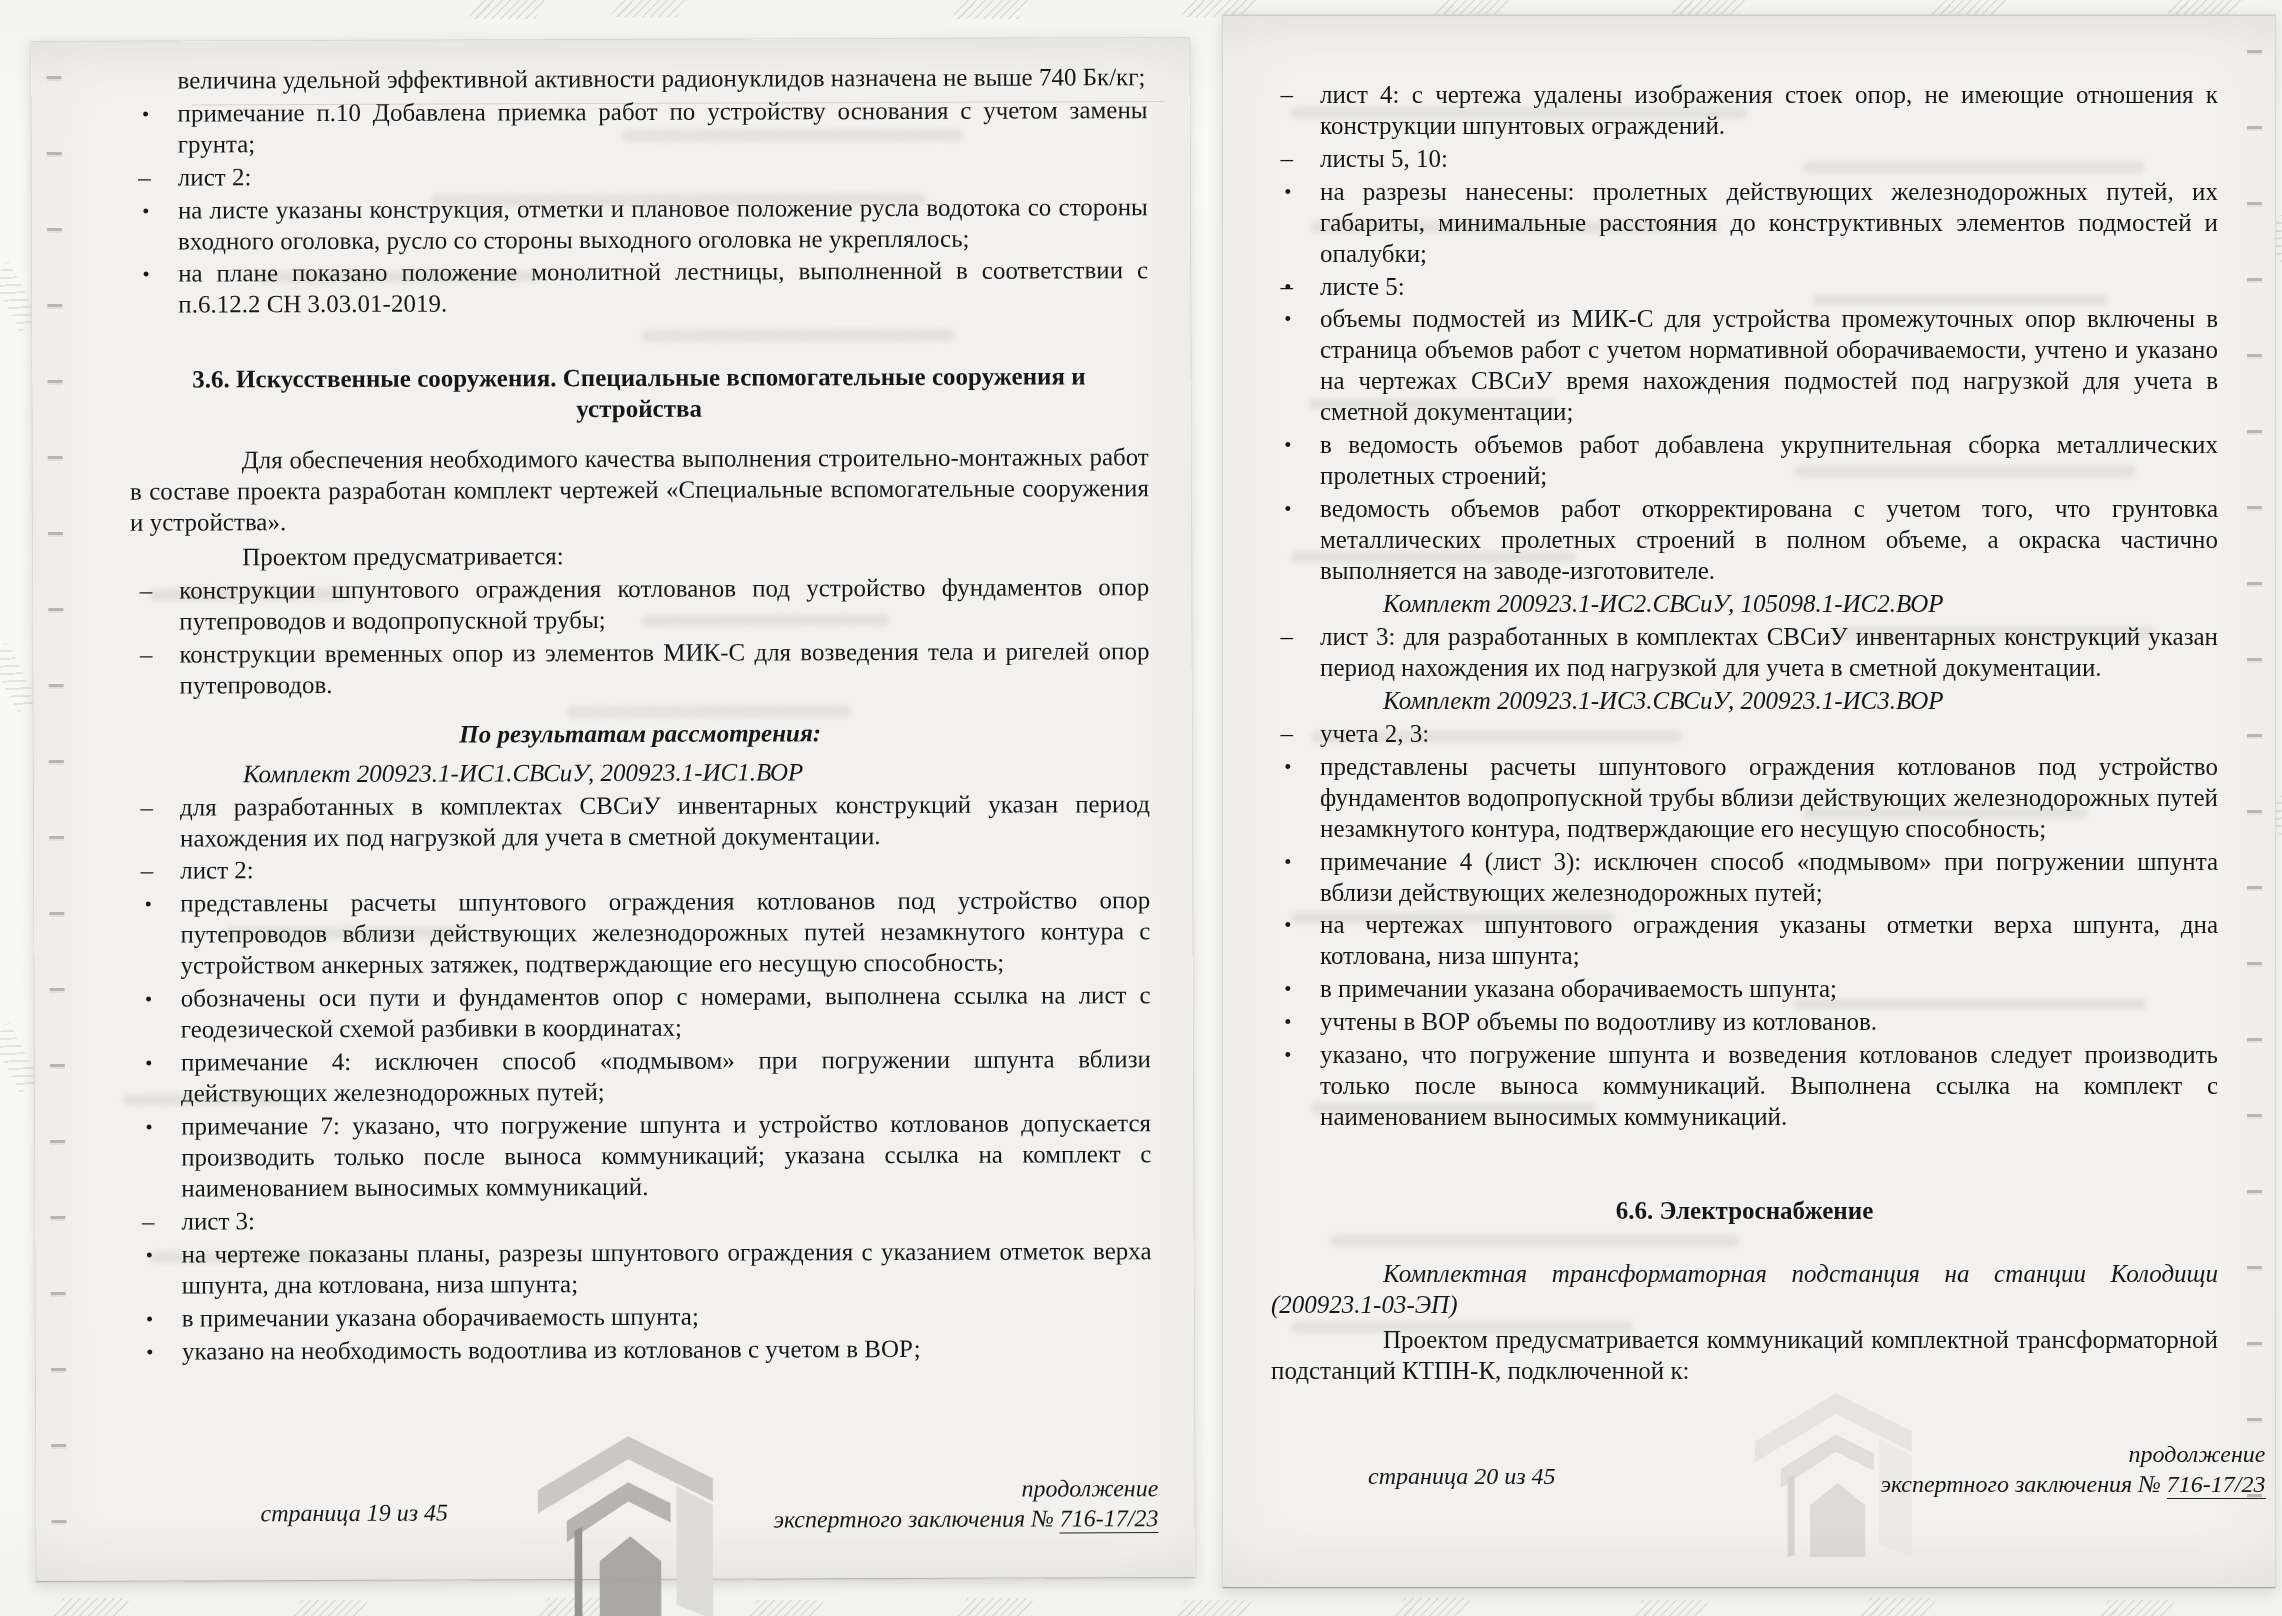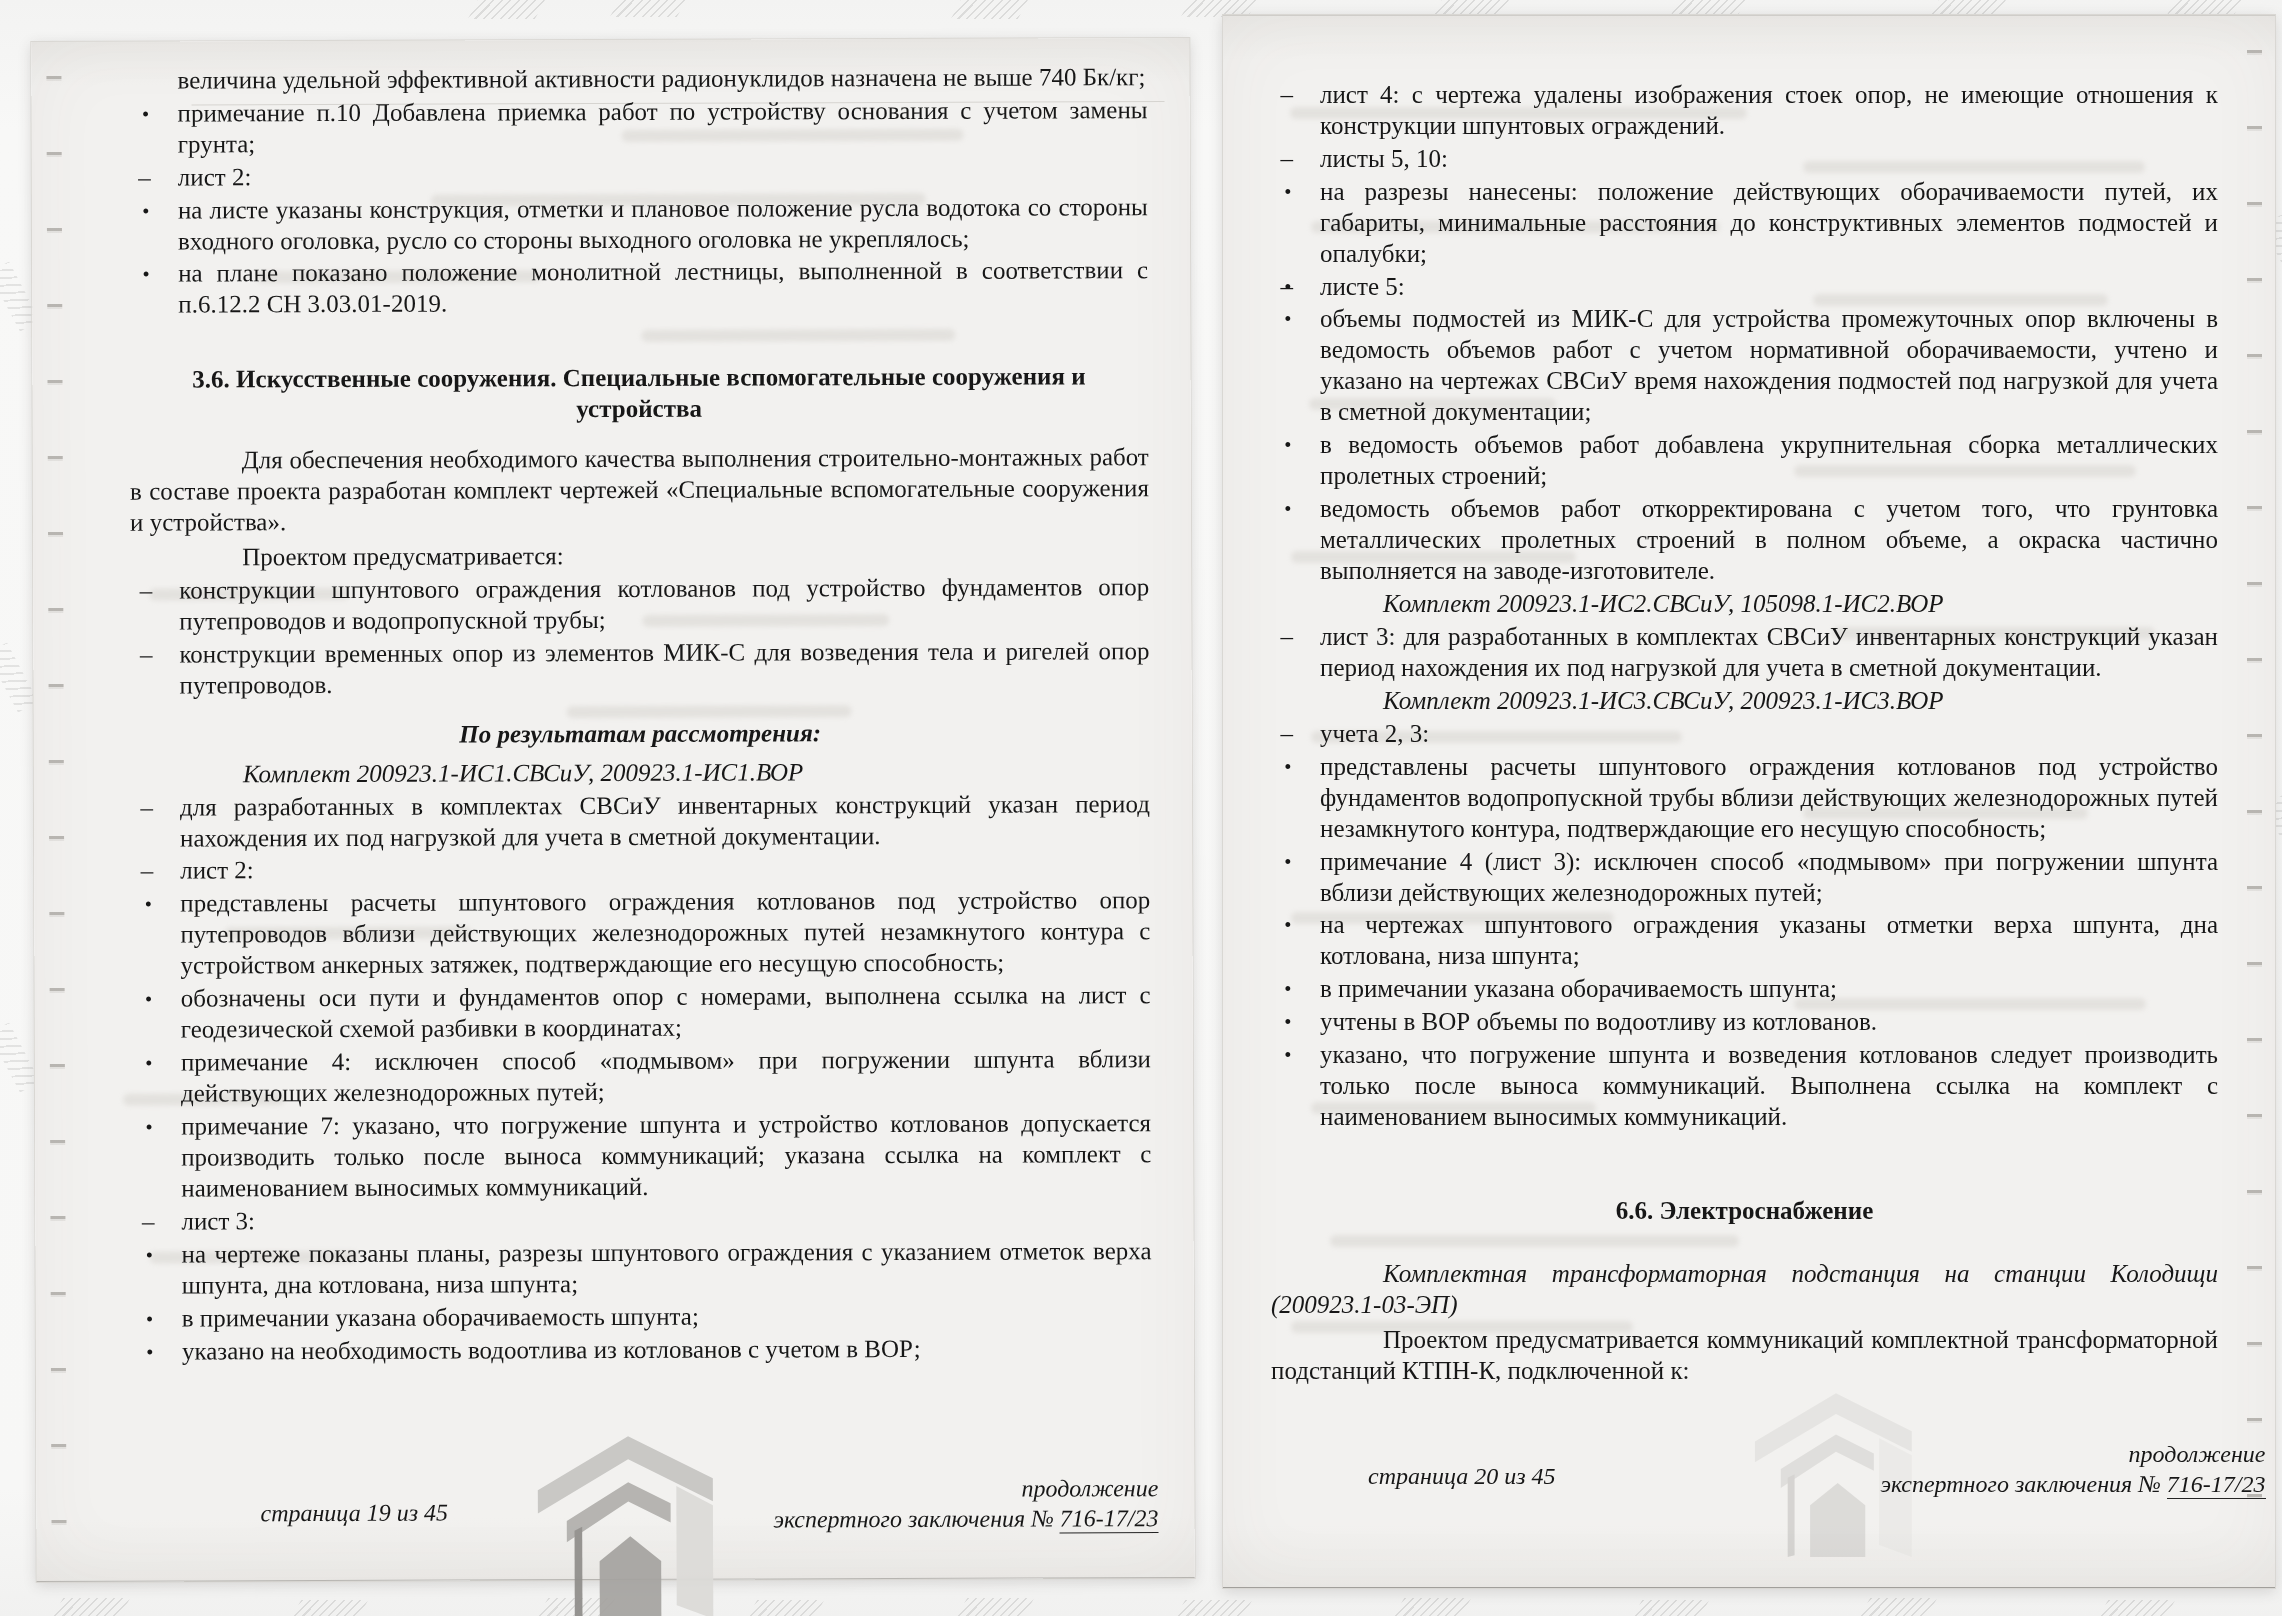--- a/index.html
+++ b/index.html
@@ -150,24 +150,24 @@
     <div class="ghost" style="left:580px;top:791px;width:285px"></div>
     <div class="ghost" style="left:68px;top:896px;width:323px"></div>
     <div class="ghost" style="left:571px;top:982px;width:352px"></div>
     <div class="ghost" style="left:88px;top:1086px;width:285px"></div>
     <div class="ghost" style="left:107px;top:1219px;width:409px"></div>
     <div class="ghost" style="left:68px;top:1305px;width:342px"></div>
 
     <div class="content content-right">
         <div class="li t-dash"><span class="marker">–</span><span>лист 4: с чертежа удалены изображения стоек опор, не имеющие отношения к конструкции шпунтовых ограждений.</span></div>
         <div class="li t-dash"><span class="marker">–</span><span>листы 5, 10:</span></div>
-        <div class="li t-bullet"><span class="marker">•</span><span>на разрезы нанесены: положение действующих оборачиваемости путей, их габариты, минимальные расстояния до конструктивных элементов подмостей и опалубки;</span></div>
+        <div class="li t-bullet"><span class="marker">•</span><span>на разрезы нанесены: пролетных действующих железнодорожных путей, их габариты, минимальные расстояния до конструктивных элементов подмостей и опалубки;</span></div>
         <div class="li t-bullet"><span class="marker">•</span></div>
         <div class="li t-dash"><span class="marker">–</span><span>листе 5:</span></div>
-        <div class="li t-bullet"><span class="marker">•</span><span>объемы подмостей из МИК-С для устройства промежуточных опор включены в ведомость объемов работ с учетом нормативной оборачиваемости, учтено и указано на чертежах СВСиУ время нахождения подмостей под нагрузкой для учета в сметной документации;</span></div>
+        <div class="li t-bullet"><span class="marker">•</span><span>объемы подмостей из МИК-С для устройства промежуточных опор включены в страница объемов работ с учетом нормативной оборачиваемости, учтено и указано на чертежах СВСиУ время нахождения подмостей под нагрузкой для учета в сметной документации;</span></div>
         <div class="li t-bullet"><span class="marker">•</span><span>в ведомость объемов работ добавлена укрупнительная сборка металлических пролетных строений;</span></div>
         <div class="li t-bullet"><span class="marker">•</span><span>ведомость объемов работ откорректирована с учетом того, что грунтовка металлических пролетных строений в полном объеме, а окраска частично выполняется на заводе-изготовителе.</span></div>
         <div class="li t-italic">Комплект 200923.1-ИС2.СВСиУ, 105098.1-ИС2.ВОР</div>
         <div class="li t-dash"><span class="marker">–</span><span>лист 3: для разработанных в комплектах СВСиУ инвентарных конструкций указан период нахождения их под нагрузкой для учета в сметной документации.</span></div>
         <div class="li t-italic">Комплект 200923.1-ИС3.СВСиУ, 200923.1-ИС3.ВОР</div>
         <div class="li t-dash"><span class="marker">–</span><span>учета 2, 3:</span></div>
         <div class="li t-bullet"><span class="marker">•</span><span>представлены расчеты шпунтового ограждения котлованов под устройство фундаментов водопропускной трубы вблизи действующих железнодорожных путей незамкнутого контура, подтверждающие его несущую способность;</span></div>
         <div class="li t-bullet"><span class="marker">•</span><span>примечание 4 (лист 3): исключен способ «подмывом» при погружении шпунта вблизи действующих железнодорожных путей;</span></div>
         <div class="li t-bullet"><span class="marker">•</span><span>на чертежах шпунтового ограждения указаны отметки верха шпунта, дна котлована, низа шпунта;</span></div>
         <div class="li t-bullet"><span class="marker">•</span><span>в примечании указана оборачиваемость шпунта;</span></div>

